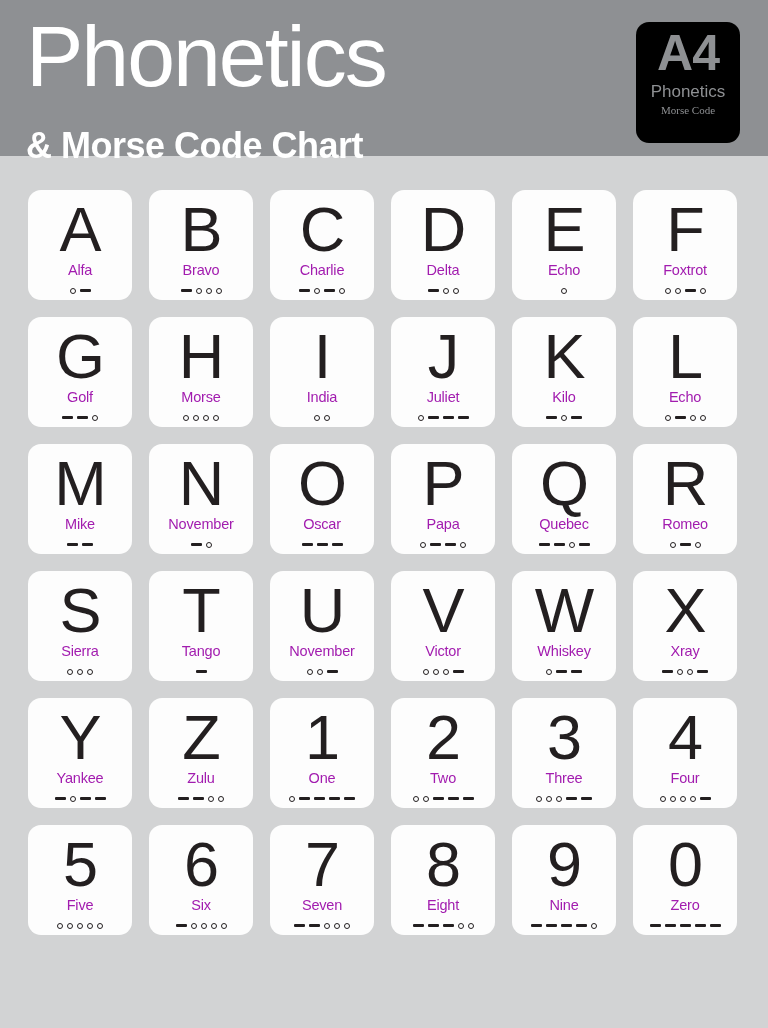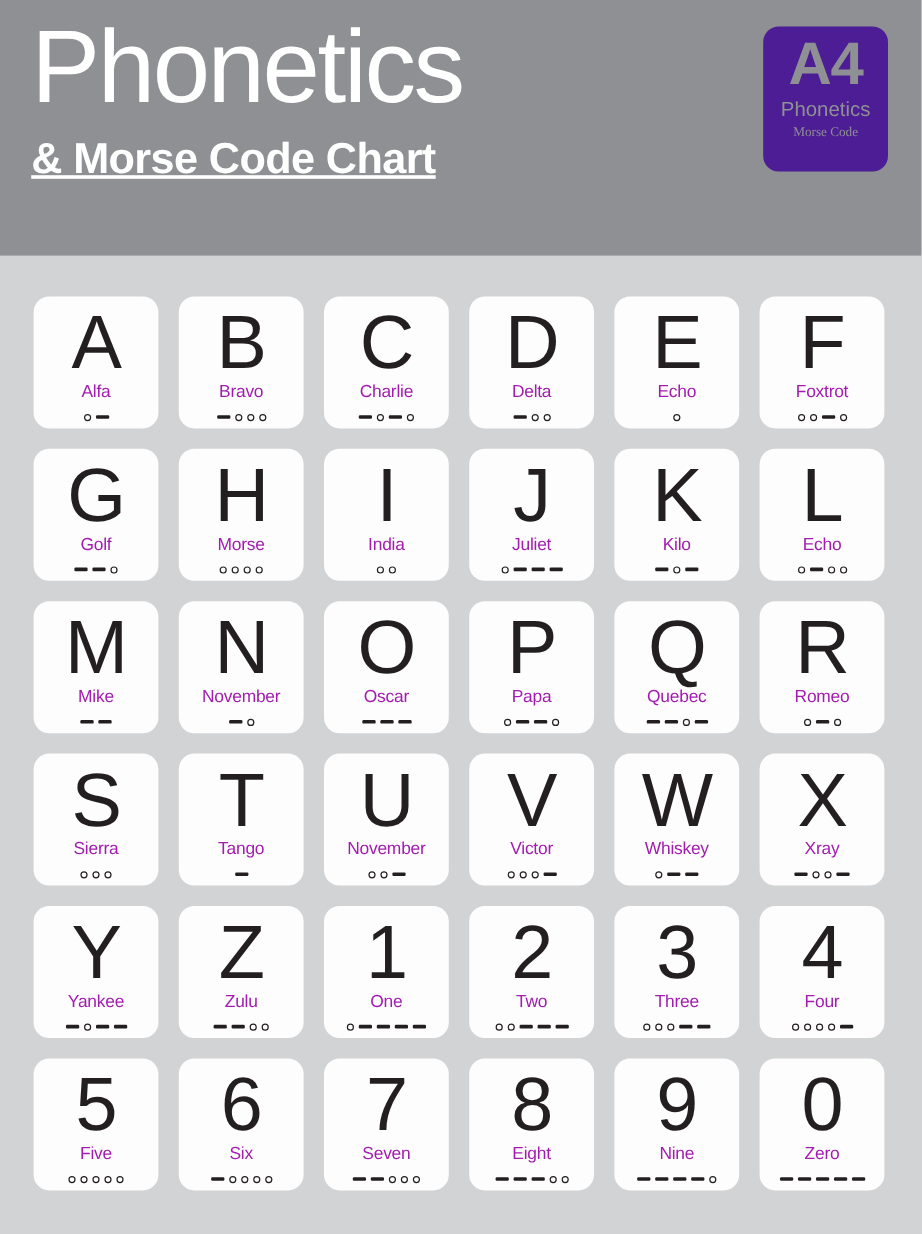--- a/index.html
+++ b/index.html
@@ -12,52 +12,51 @@
 
   body {
     background: #d2d3d4;
     font-family: "Liberation Sans", sans-serif;
     position: relative;
   }
 
   
   .header {
     position: relative;
-    height: 213px;
+    height: 156px;
     background: #8e9093;
     padding: 14px 22px 0 26px;
   }
 
   .header-title {
     color: #ffffff;
     font-size: 86px;
     line-height: 0.98;
     font-weight: 400;
     letter-spacing: -2px;
     white-space: nowrap;
   }
 
   .header-subtitle {
     color: #ffffff;
     font-size: 36px;
     font-weight: bold;
     letter-spacing: -0.5px;
     line-height: 1.1;
-    margin-top: 14px;
+    margin-top: 28px;
     white-space: nowrap;
-    text-decoration: underline;
   }
 
   .badge {
     position: absolute;
     top: 22px;
     right: 28px;
     width: 104px;
     height: 121px;
-    background: #4c1d95;
+    background: #000000;
     border-radius: 13px;
     text-align: center;
     padding-top: 6px;
   }
 
   .badge-size {
     color: #8e9093;
     font-size: 50px;
     font-weight: bold;
     line-height: 1.02;

